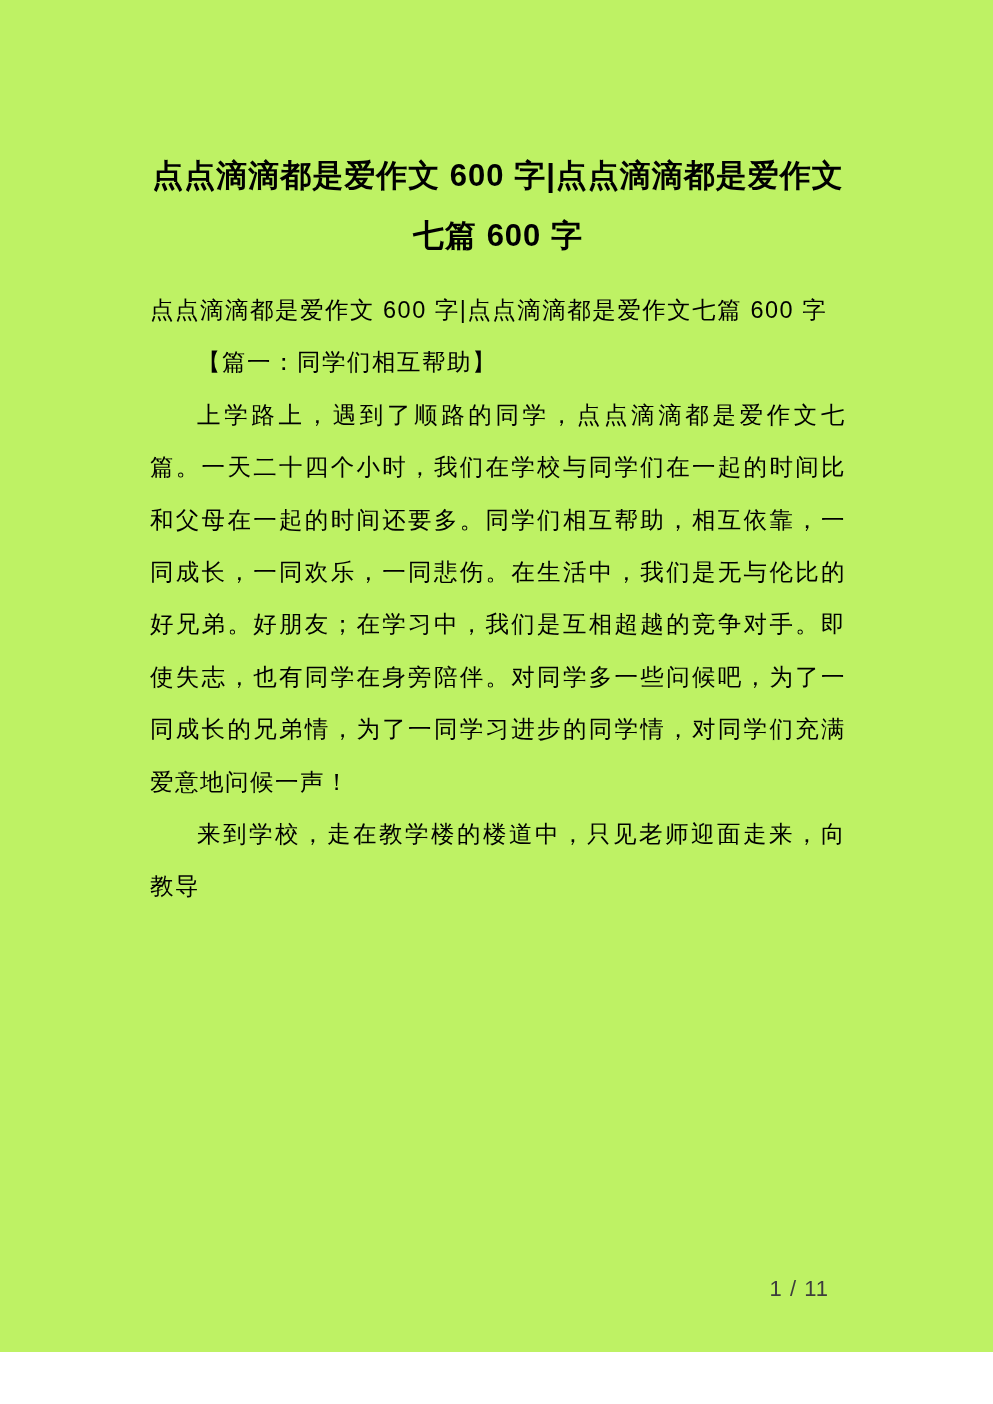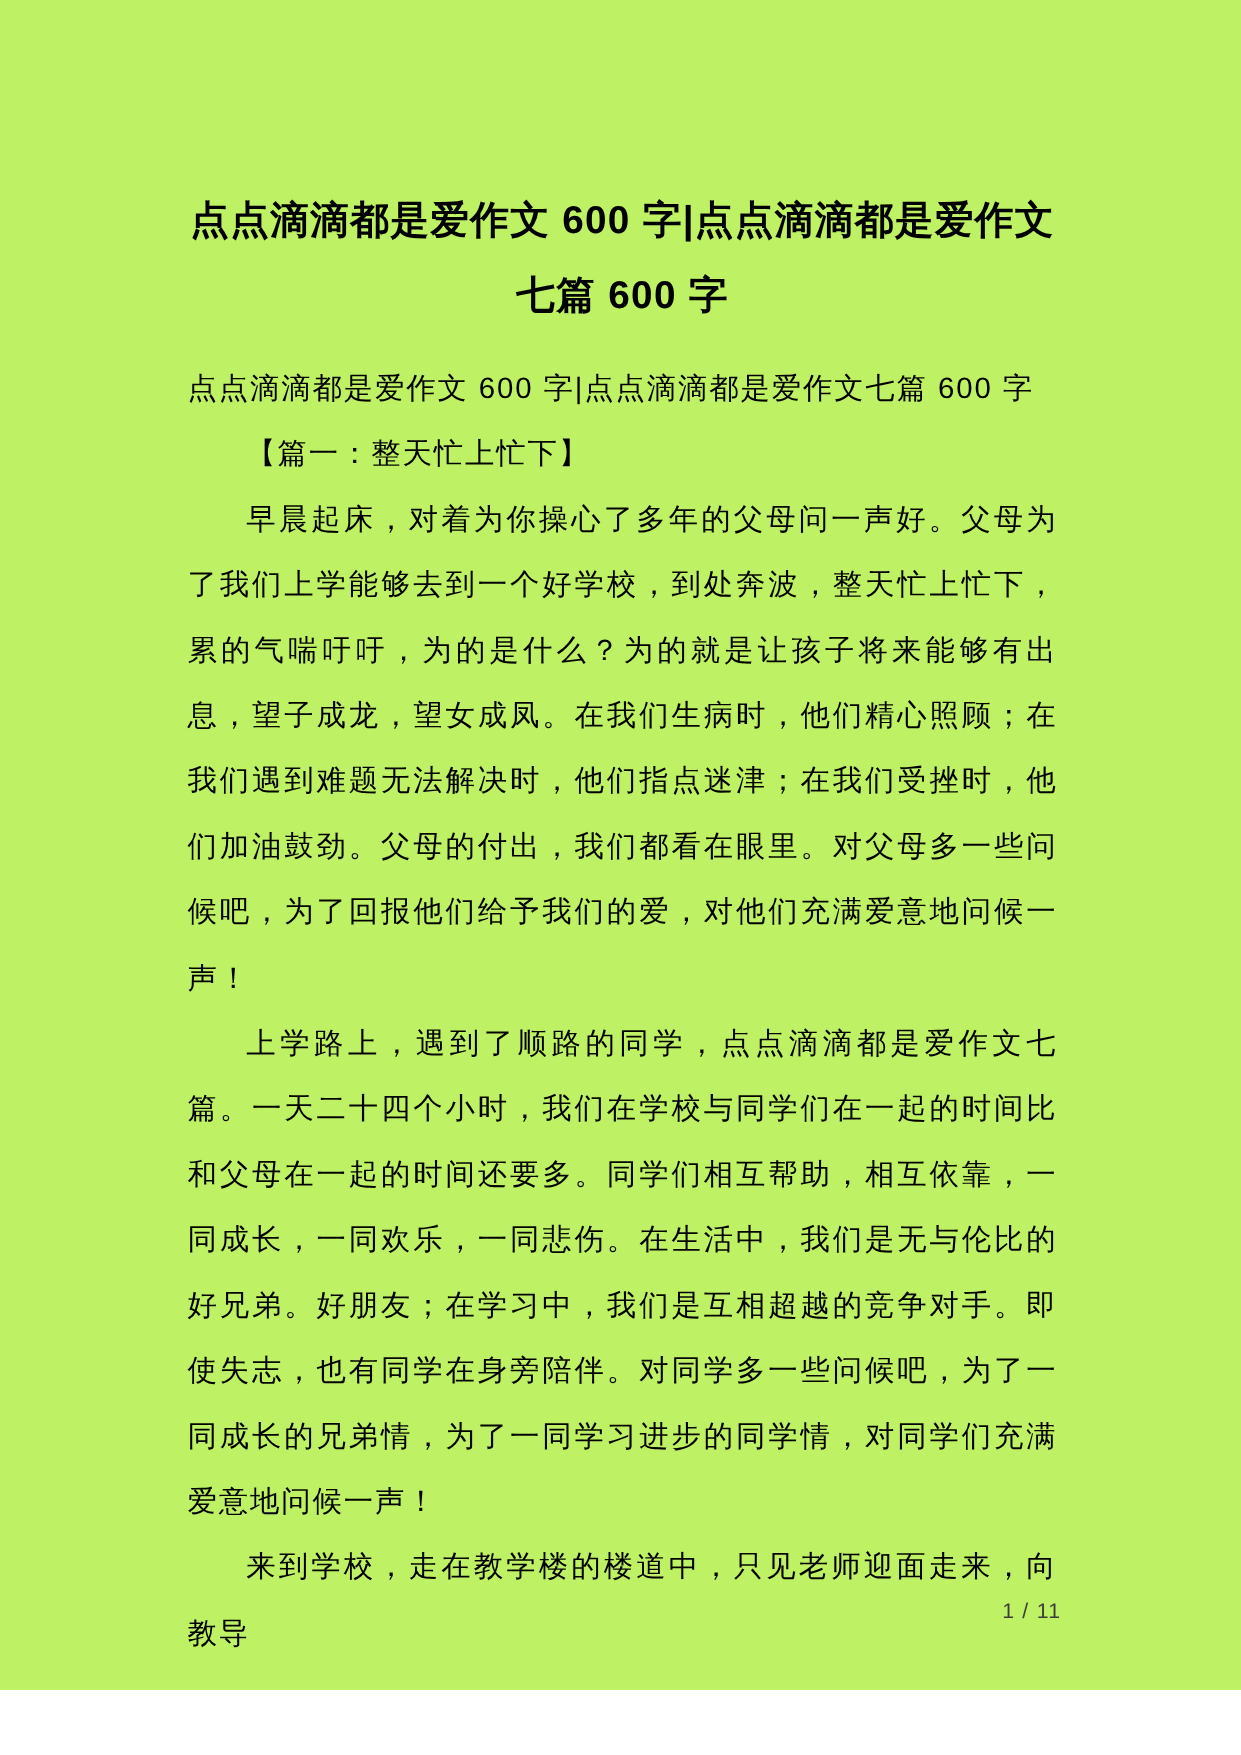--- a/index.html
+++ b/index.html
@@ -44,39 +44,38 @@
     color: #000000;
   }
   .body-text p {
     margin: 0;
   }
   .body-text p.indent {
     text-indent: 2em;
   }
   .page-footer {
     position: absolute;
-    right: 144px;
+    right: 164px;
     top: 1276px;
-    font-size: 17px;
+    font-size: 22px;
     line-height: 26px;
     color: #3d3d3d;
     letter-spacing: 1px;
   }
 </style>
 </head>
 <body>
 
 <div class="page">
   <div class="content">
 
     <h1 class="doc-title">点点滴滴都是爱作文 600 字|点点滴滴都是爱作文七篇 600 字</h1>
 
     <div class="body-text">
       <p class="no-indent">点点滴滴都是爱作文 600 字|点点滴滴都是爱作文七篇 600 字</p>
-      <p class="indent">【篇一：整天忙上忙下】</p>
-      <p class="indent">早晨起床，对着为你操心了多年的父母问一声好。父母为了我们上学能够去到一个好学校，到处奔波，整天忙上忙下，累的气喘吁吁，为的是什么？为的就是让孩子将来能够有出息，望子成龙，望女成凤。在我们生病时，他们精心照顾；在我们遇到难题无法解决时，他们指点迷津；在我们受挫时，他们加油鼓劲。父母的付出，我们都看在眼里。对父母多一些问候吧，为了回报他们给予我们的爱，对他们充满爱意地问候一声！</p>
+      <p class="indent">【篇一：同学们相互帮助】</p>
       <p class="indent">上学路上，遇到了顺路的同学，点点滴滴都是爱作文七篇。一天二十四个小时，我们在学校与同学们在一起的时间比和父母在一起的时间还要多。同学们相互帮助，相互依靠，一同成长，一同欢乐，一同悲伤。在生活中，我们是无与伦比的好兄弟。好朋友；在学习中，我们是互相超越的竞争对手。即使失志，也有同学在身旁陪伴。对同学多一些问候吧，为了一同成长的兄弟情，为了一同学习进步的同学情，对同学们充满爱意地问候一声！</p>
       <p class="indent">来到学校，走在教学楼的楼道中，只见老师迎面走来，向教导</p>
     </div>
   </div>
 
   <div class="page-footer">1 / 11</div>
 </div>
 
 </body></html>

